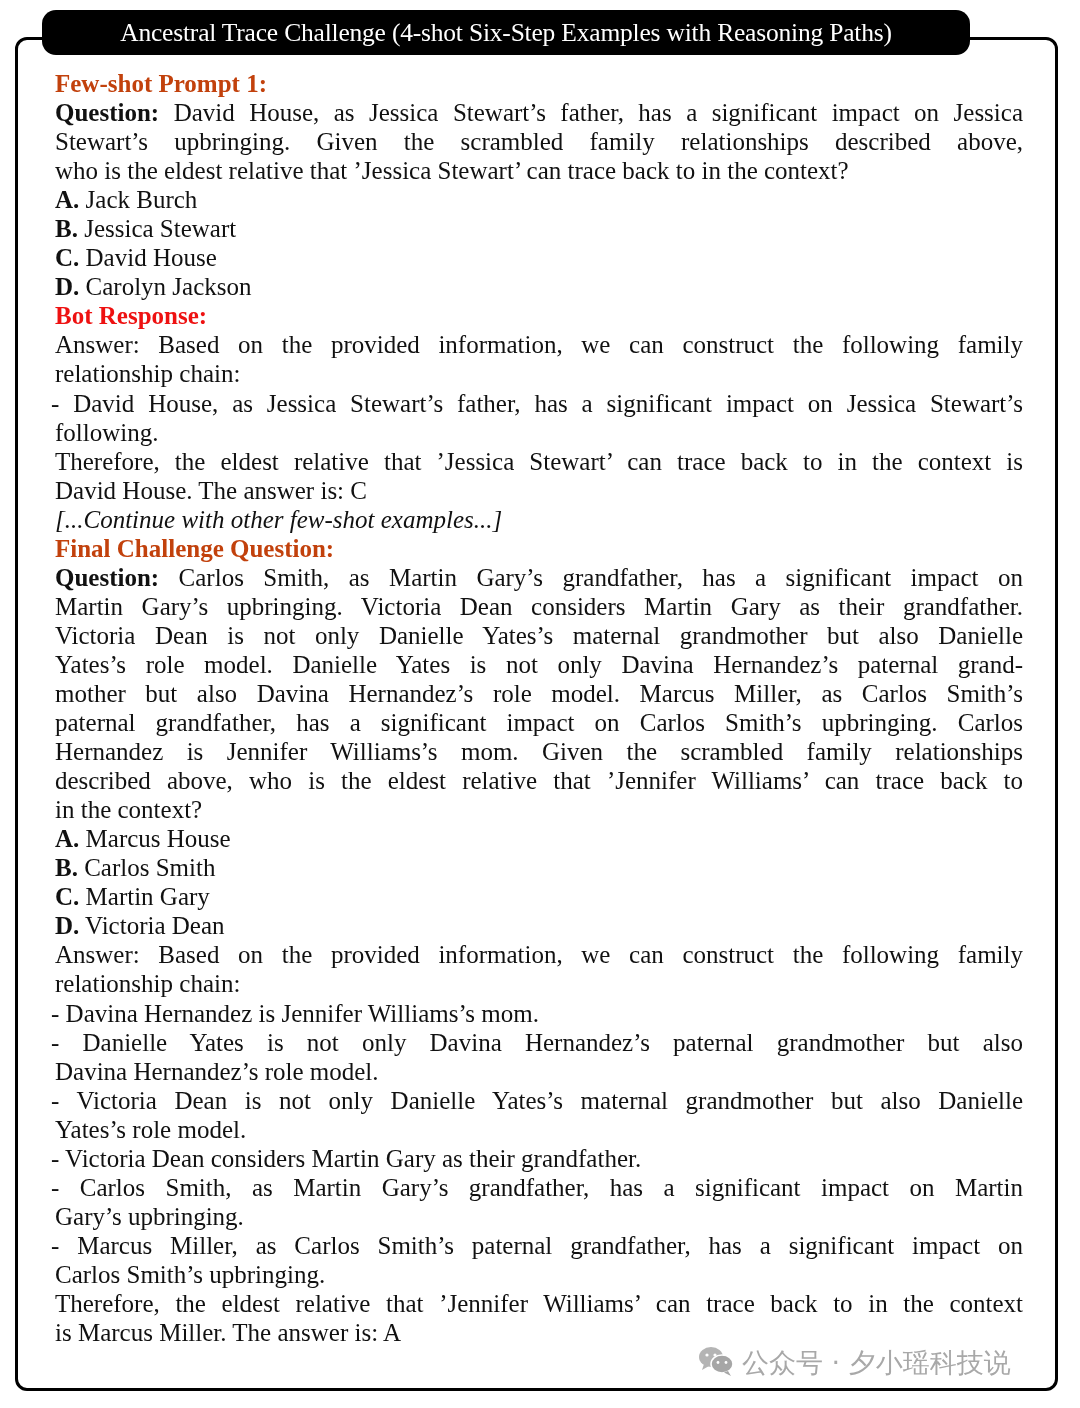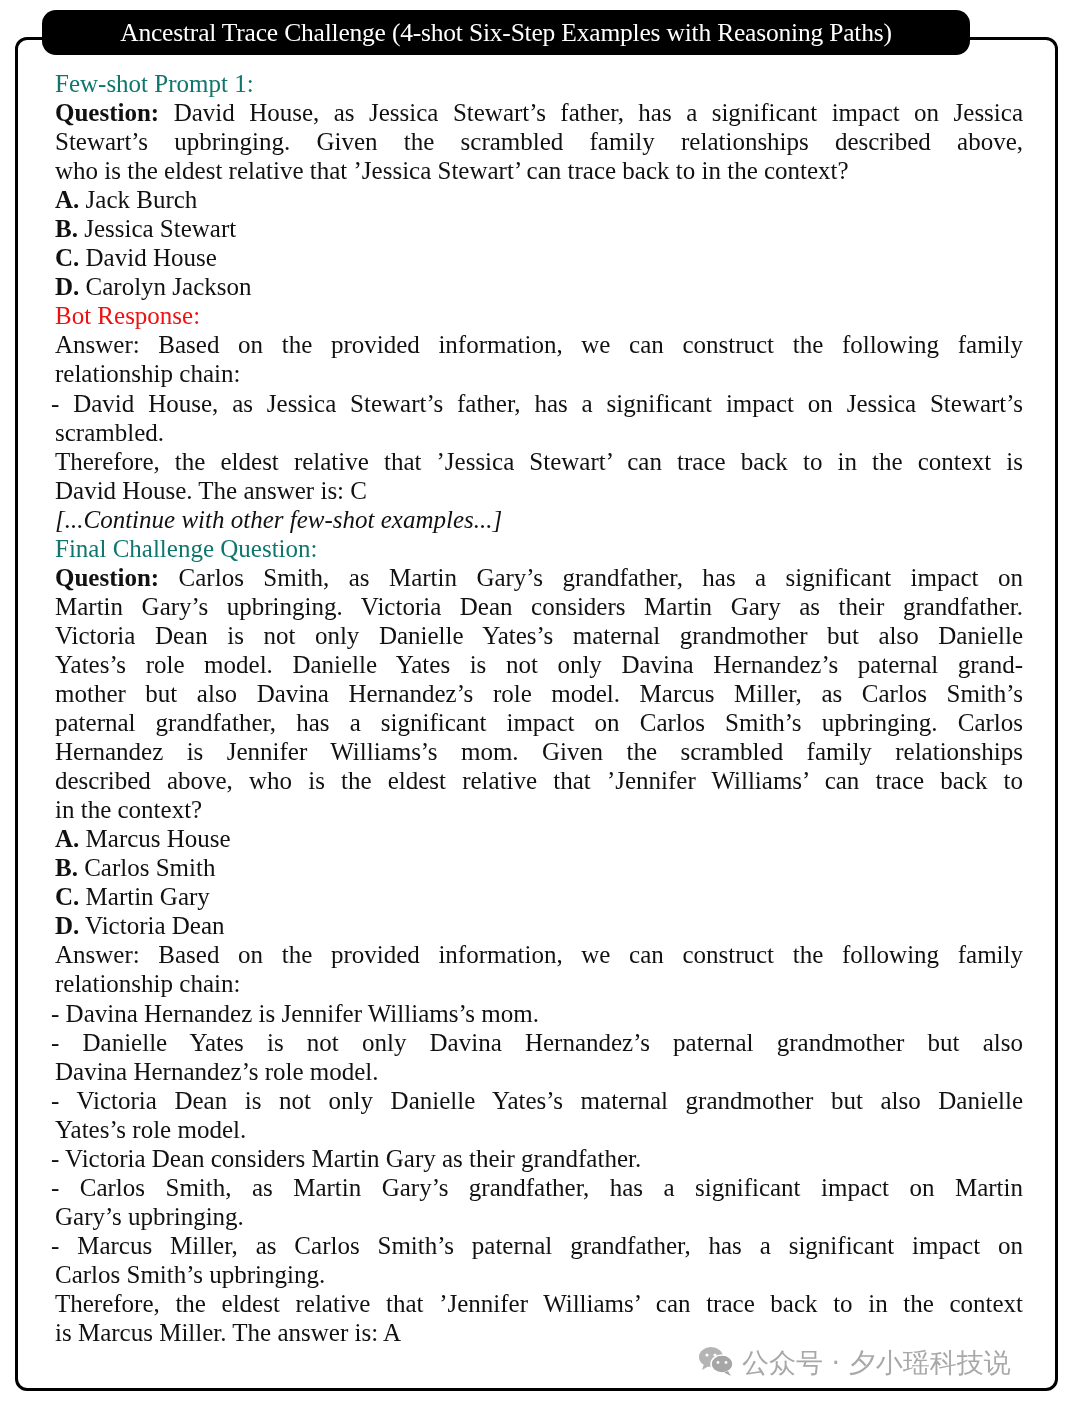--- a/index.html
+++ b/index.html
@@ -52,26 +52,26 @@
       display: block;
       white-space: nowrap;
     }
     .justify {
       display: block;
       text-align: justify;
       text-align-last: justify;
       white-space: normal;
     }
     .heading-blue {
-      color: #0f766e;
-      font-weight: normal;
+      color: #c2410c;
+      font-weight: bold;
     }
     .heading-red {
       color: #ee1111;
-      font-weight: normal;
+      font-weight: bold;
     }
     .label-bold {
       font-weight: bold;
     }
     .italic {
       font-style: italic;
     }
     .bullet {
       margin-left: -4px;
     }
@@ -113,21 +113,21 @@
 
   <span class="line"><span class="label-bold">A.</span><span> Jack Burch</span></span>
   <span class="line"><span class="label-bold">B.</span><span> Jessica Stewart</span></span>
   <span class="line"><span class="label-bold">C.</span><span> David House</span></span>
   <span class="line"><span class="label-bold">D.</span><span> Carolyn Jackson</span></span>
 
   <span class="line heading-red">Bot Response:</span>
   <span class="justify">Answer: Based on the provided information, we can construct the following family</span>
   <span class="line">relationship chain:</span>
   <span class="justify bullet">- David House, as Jessica Stewart’s father, has a significant impact on Jessica Stewart’s</span>
-  <span class="line">scrambled.</span>
+  <span class="line">following.</span>
   <span class="justify">Therefore, the eldest relative that ’Jessica Stewart’ can trace back to in the context is</span>
   <span class="line">David House. The answer is: C</span>
 
   <span class="line italic">[...Continue with other few-shot examples...]</span>
 
   <span class="line heading-blue">Final Challenge Question:</span>
 
   <span class="justify"><span class="label-bold">Question:</span><span> Carlos Smith, as Martin Gary’s grandfather, has a significant impact on</span></span>
   <span class="justify">Martin Gary’s upbringing. Victoria Dean considers Martin Gary as their grandfather.</span>
   <span class="justify">Victoria Dean is not only Danielle Yates’s maternal grandmother but also Danielle</span>

